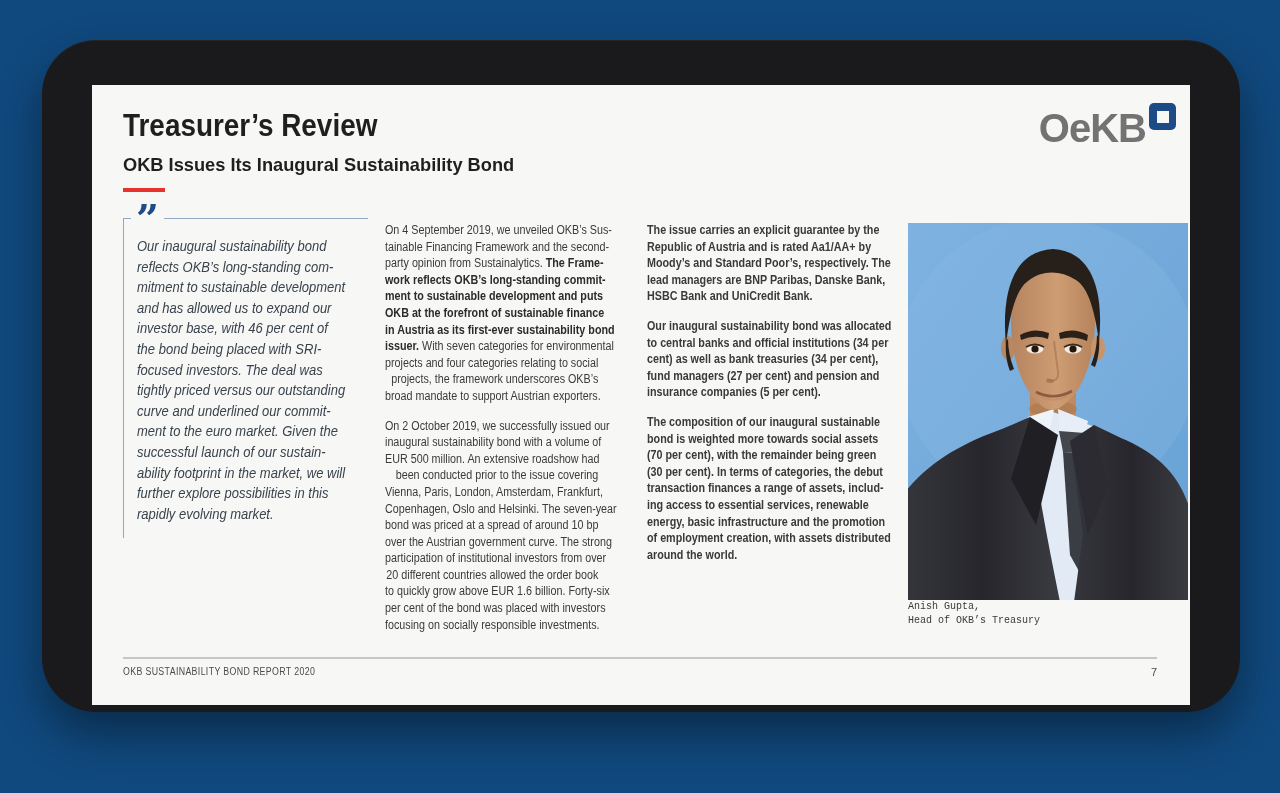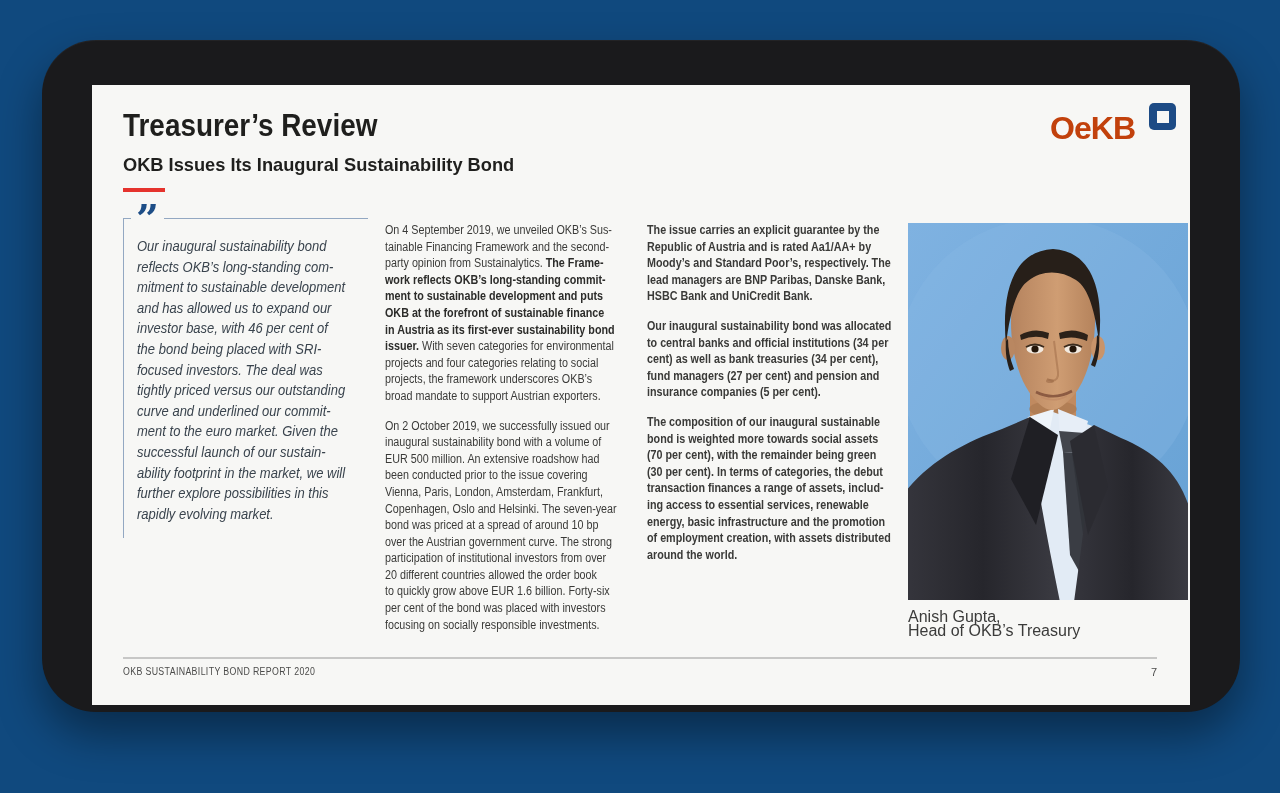--- a/index.html
+++ b/index.html
@@ -25,22 +25,22 @@
     transform:scaleX(.90);transform-origin:0 0;white-space:pre;
   }
   .subtitle{
     font-size:19px;font-weight:700;color:#1f1f1d;line-height:26px;margin-top:7px;
     transform:scaleX(.96);transform-origin:0 0;white-space:pre;
   }
   .accent-bar{width:42px;height:4px;background:#e5332d;margin-top:10px;}
   
   .logo{position:absolute;top:18px;right:14px;display:flex;align-items:flex-start;}
   .logo-word{
-    font-size:32px;font-weight:600;color:#c2410c;letter-spacing:-1px;
-    line-height:32px;margin-top:9px;margin-right:14px;
+    font-size:40px;font-weight:600;color:#737373;letter-spacing:-1px;
+    line-height:32px;margin-top:9px;margin-right:3px;
   }
   .logo-mark{width:27px;height:27px;background:#1d4b85;border-radius:5px;
     display:flex;align-items:center;justify-content:center;}
   .logo-mark-inner{width:12px;height:12px;background:#f7f7f5;}
   
   .content{position:absolute;left:31px;top:133px;display:flex;}
   .quote-col{
     width:245px;margin-right:17px;box-sizing:border-box;height:320px;
     position:relative;border-left:1px solid #93a8c2;padding:18px 0 0 13px;
   }
@@ -48,31 +48,31 @@
   .quote-mark{
     position:absolute;top:-13px;left:7px;padding:0 5px;background:#f7f7f5;
     color:#1d4d86;font-family:"DejaVu Serif", serif;font-weight:700;
     font-size:40px;line-height:28px;
   }
   .quote-text{
     font-size:15.3px;font-style:italic;color:#39434d;line-height:20.6px;
     white-space:pre;transform:scaleX(.85);transform-origin:0 0;
   }
   .col{width:248px;padding-top:4px;}
-  .col-a{margin-right:14px;}
+  .col-a{margin-right:14px;text-align:right;}
   .col-b{margin-right:13px;font-weight:bold;}
   .body-par{
     margin:0 0 13px 0;font-size:12.5px;line-height:16.6px;color:#3a3a38;
     white-space:pre;transform:scaleX(.86);transform-origin:0 0;
   }
   .body-par .bold{font-weight:700;color:#2c2c2a;}
   
   .photo-col{width:280px;padding-top:5px;}
   .photo{width:280px;height:377px;display:block;}
-  .caption{margin-top:10px;font-size:16px;line-height:13.5px;color:#3b3b3a;}
+  .caption{font-size:10px;line-height:13.5px;color:#3b3b3a;font-family:Liberation Mono, monospace;}
   
   .footer{
     position:absolute;left:31px;top:572px;width:1034px;
     border-top:2px solid #c7c7c6;display:flex;justify-content:space-between;
     padding-top:7px;align-items:flex-start;
   }
   .footer-report{
     font-size:10px;letter-spacing:.4px;color:#4b4b4a;font-weight:500;
     transform:scaleX(.88);transform-origin:0 0;white-space:pre;
   }

